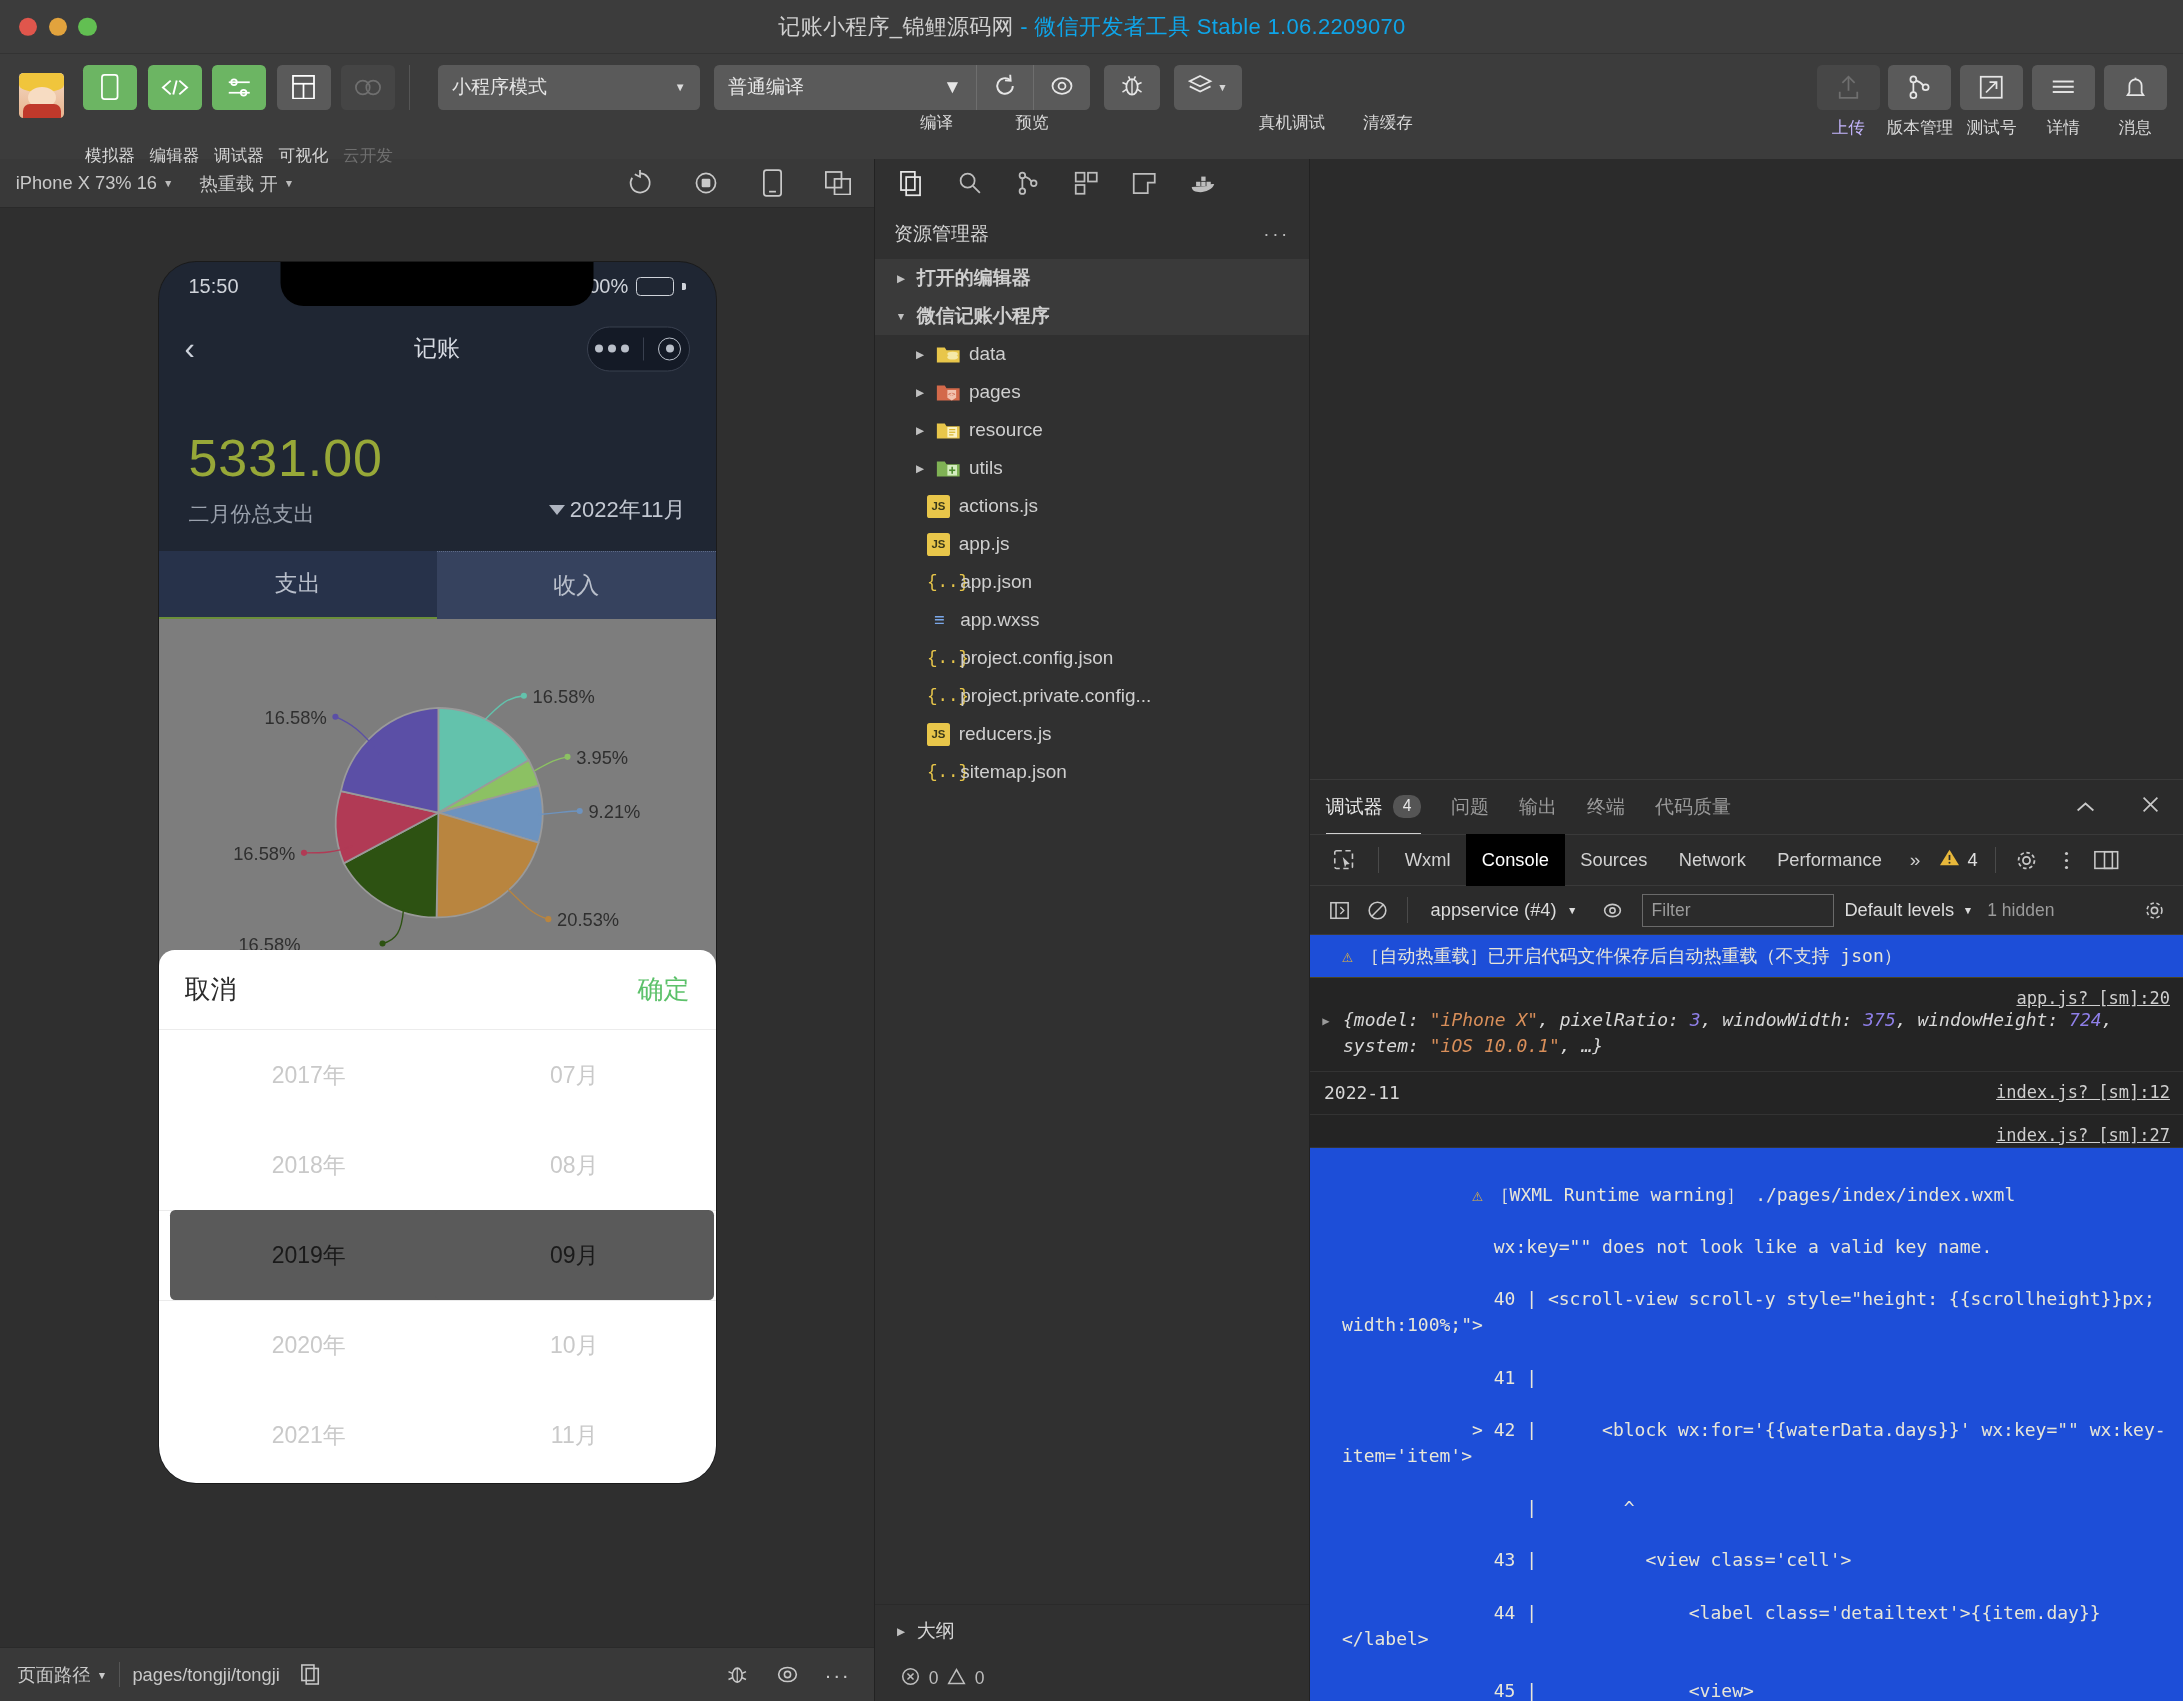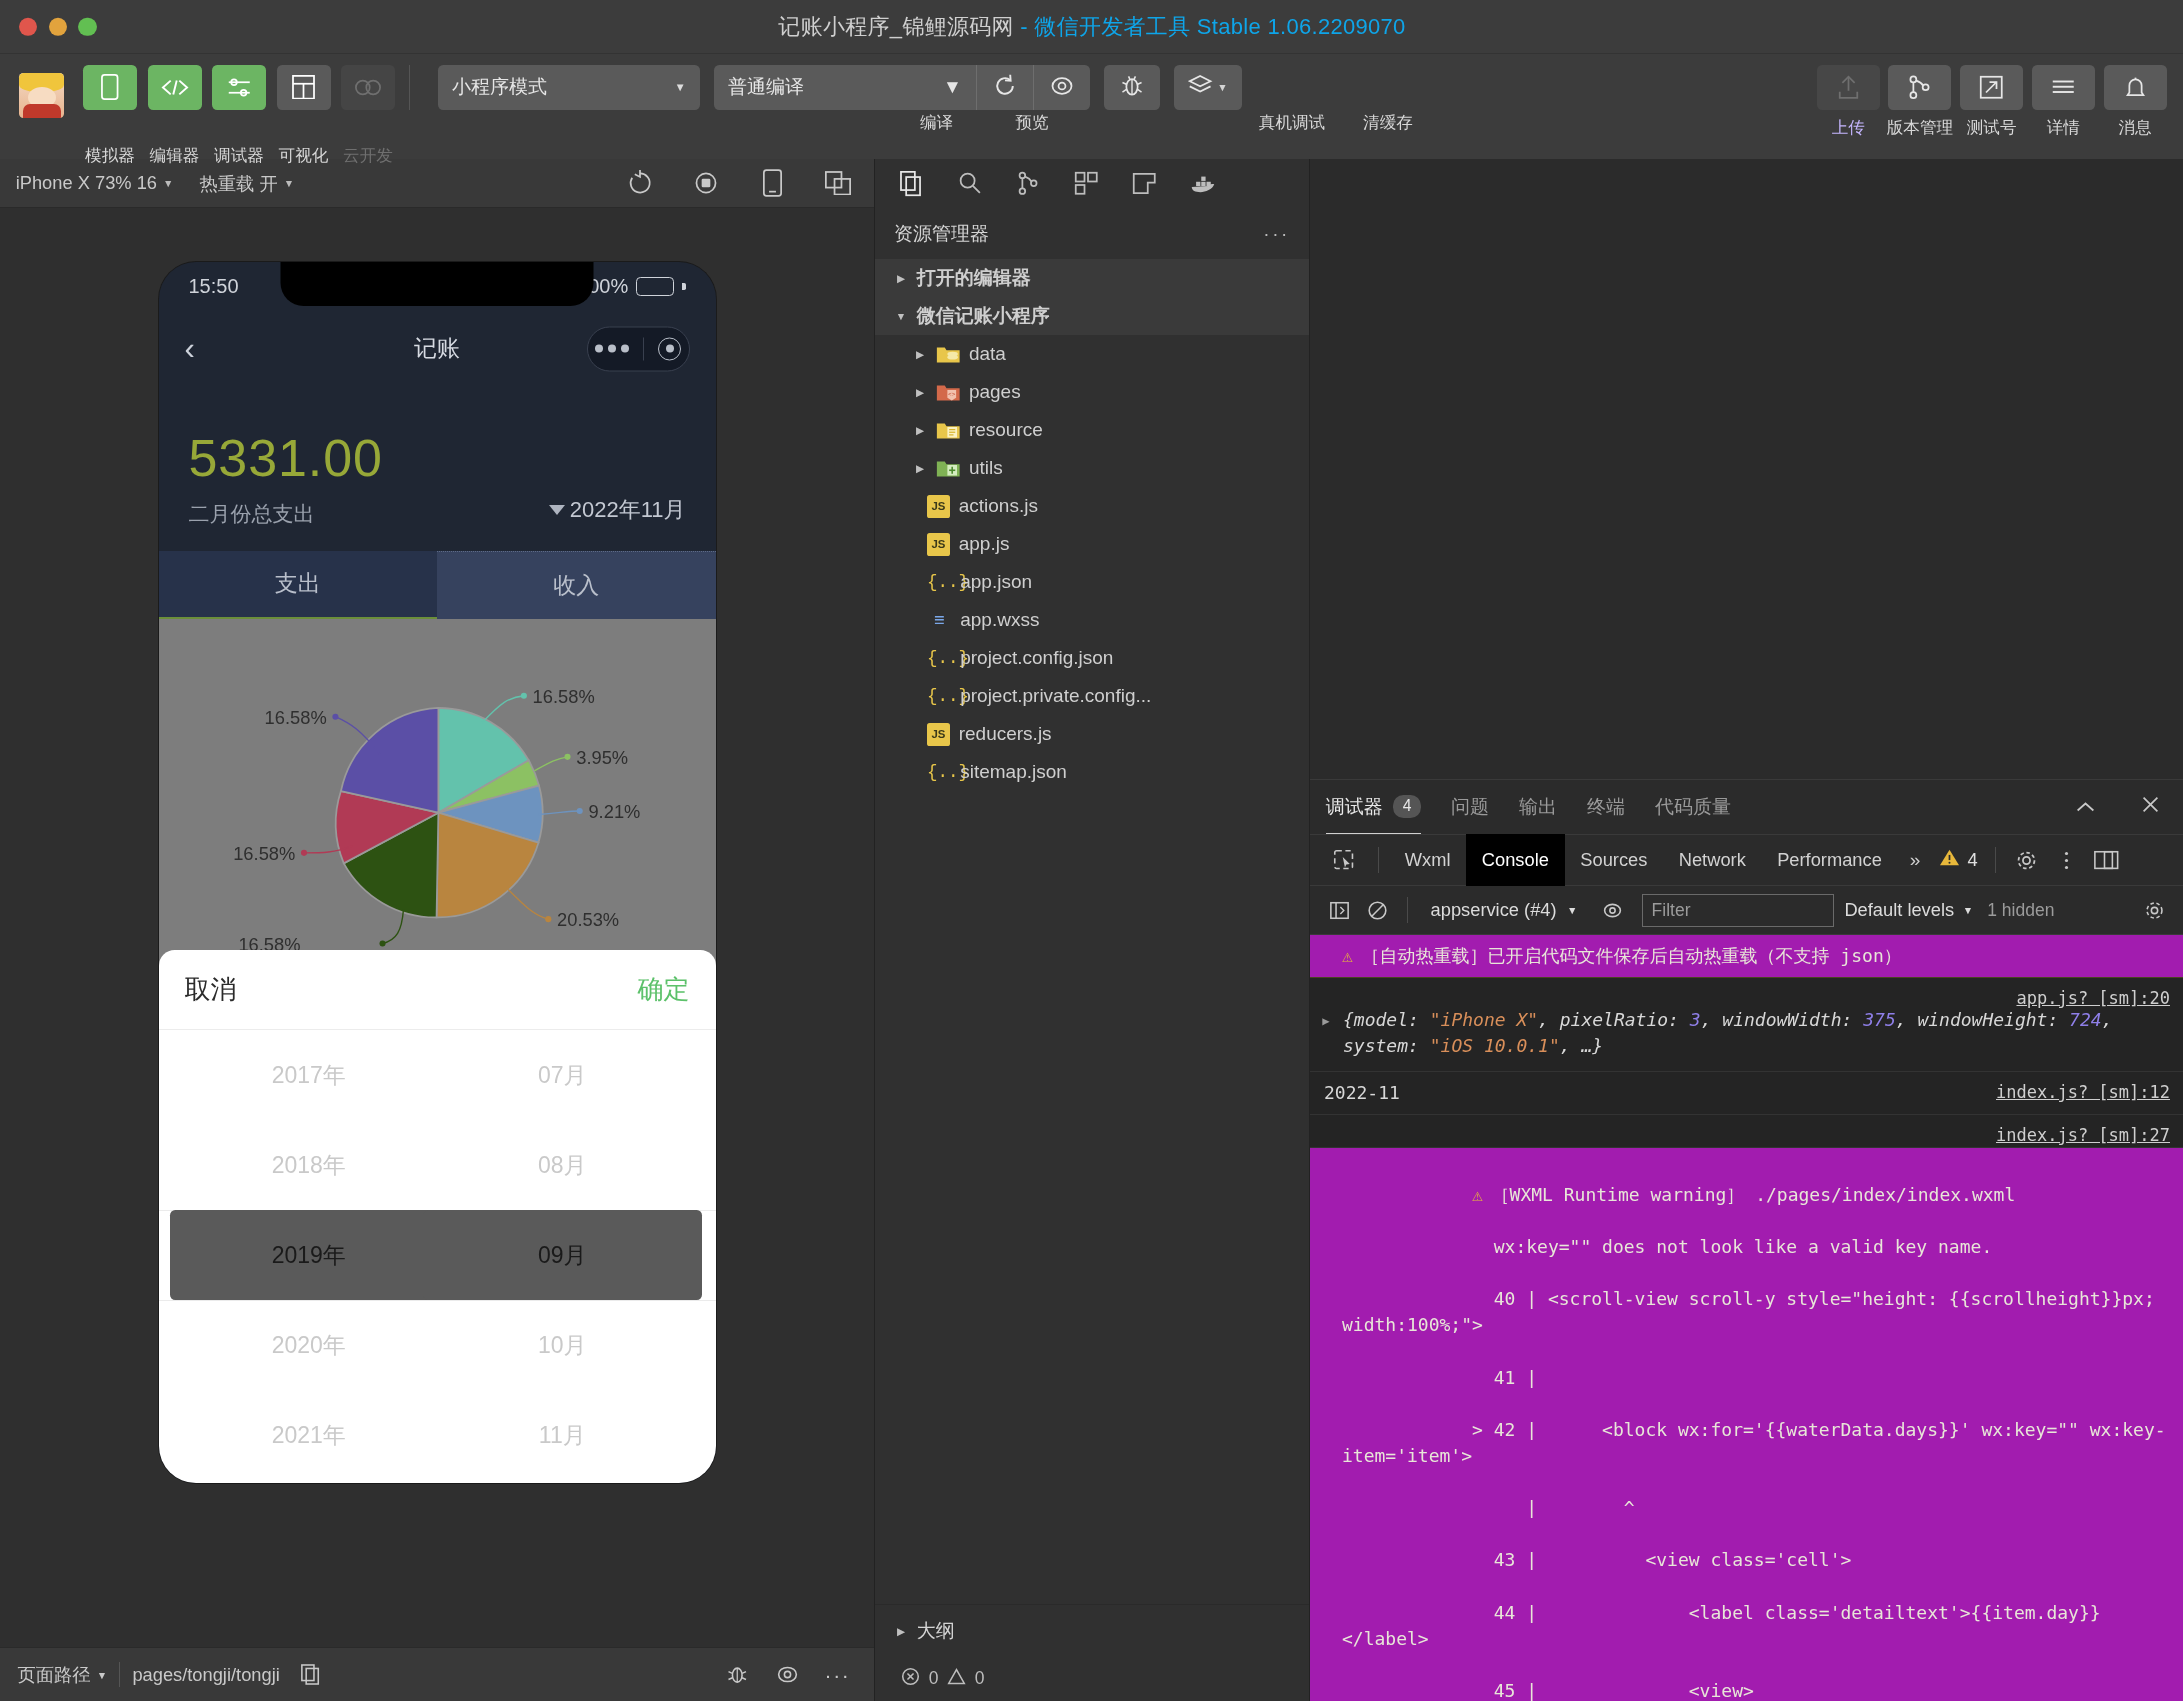--- a/index.html
+++ b/index.html
@@ -120,21 +120,21 @@
   .legend .sw{ width:18.3px;height:18.3px;border-radius:50%; display:block;}
   .legend .lt{ font-size:16.6px; color:#3e3e3e; white-space:nowrap;}
 
   
   .sheet{ position:absolute; left:0; right:0; bottom:0; background:#fff; border-radius:15.7px 15.7px 0 0; height:533px; }
   .sheet-head{ height:80px; display:flex; align-items:center; justify-content:space-between; padding:0 26px; border-bottom:0.9px solid #ececec;}
   .sheet-head .cancel{ font-size:26px; color:#2b2b2b;}
   .sheet-head .confirm{ font-size:26px; color:#5cc16a;}
   .pickcols{ position:relative; height:452px; overflow:hidden; }
   .pickcol{ position:absolute; top:0; bottom:0; width:50%; }
-  .pickcol.left{ left:11px; } .pickcol.right{ right:14px; }
+  .pickcol.left{ left:11px; } .pickcol.right{ right:2px; }
   .pickitem{ height:90px; display:flex; align-items:center; justify-content:center; font-size:23px; color:#c9c9c9;}
   .pickitem.sel{ color:#1a1a1a; }
   .pickline{ position:absolute; left:0; right:0; height:0.9px; background:#ebebeb;}
   .pickline.t{ top:180px; } .pickline.b{ top:270px; }
 
   
   .exp-col{ width:435px; background:#303030; display:flex; flex-direction:column; border-right:0.9px solid #222;}
   .exp-icons{ height:49px; display:flex; align-items:center; gap:0; padding:0 8.7px; background:#303030;}
   .exp-ic{ width:58px;height:49px;display:flex;align-items:center;justify-content:center;}
   .exp-title{ height:51px; display:flex; align-items:center; justify-content:space-between; padding:0 19px; font-size:19px; color:#d4d4d4;}
@@ -179,21 +179,21 @@
   .ctxsel{ font-size:18.3px; color:#dcdcdc; display:flex; align-items:center; gap:10.5px; padding:0 12.2px; min-width:175px;}
   .ctxsel .caret{ font-size:10.5px; }
   .filterbox{ height:33px; min-width:192px; border:0.9px solid #6a6a6a; background:#2b2b2b; color:#9b9b9b; font-size:17.5px;
               display:flex; align-items:center; padding:0 8.7px; margin:0 10.5px;}
   .levels{ font-size:18.3px; color:#dcdcdc; display:flex; align-items:center; gap:8.7px;}
   .hidden-lbl{ font-size:17.5px; color:#9b9b9b; margin-left:14px;}
   .ch-filter .spacer{ flex:1; }
 
   .console{ flex:1; overflow:hidden; font-family:"DejaVu Sans Mono","Liberation Mono",monospace; font-size:18px; }
   .cline{ padding:7.9px 14px; border-bottom:0.9px solid #333; position:relative; line-height:1.45; color:#d8d8d8; min-height:33px;}
-  .cline.warn{ background:#a21caf; border-bottom:0.9px solid #4a4420; color:#e8e6d8;padding-left:32px;}
+  .cline.warn{ background:#1d4ed8; border-bottom:0.9px solid #4a4420; color:#e8e6d8;padding-left:32px;}
   .cline.warn .wi{ color:#e8b83b; margin-right:8.7px; }
   .cline .src{ position:absolute; right:14px; top:7.9px; color:#cfcfcf; text-decoration:underline; font-size:17px;}
   .cline .obj{ color:#d8d8d8; font-style:italic; padding-left:19px; display:block;}
   .cline .str{ color:#d98f5a; } .cline .num{ color:#8f7fe8; }
   .cline .arrow{ position:absolute; left:12.2px; top:35px; color:#9a9a9a; font-size:12.2px;}
 
   .sim-footer{ height:54px; background:#393939; display:flex; align-items:center; padding:0 17.5px; gap:12.2px; border-top:0.9px solid #2a2a2a;}
   .sim-footer .lbl{ font-size:18.3px; color:#c9c9c9; display:flex; align-items:center; gap:6.1px;}
   .sim-footer .vsep{ width:0.9px;height:24.5px;background:#555; }
   .sim-footer .path{ font-size:18.3px; color:#c9c9c9; }

